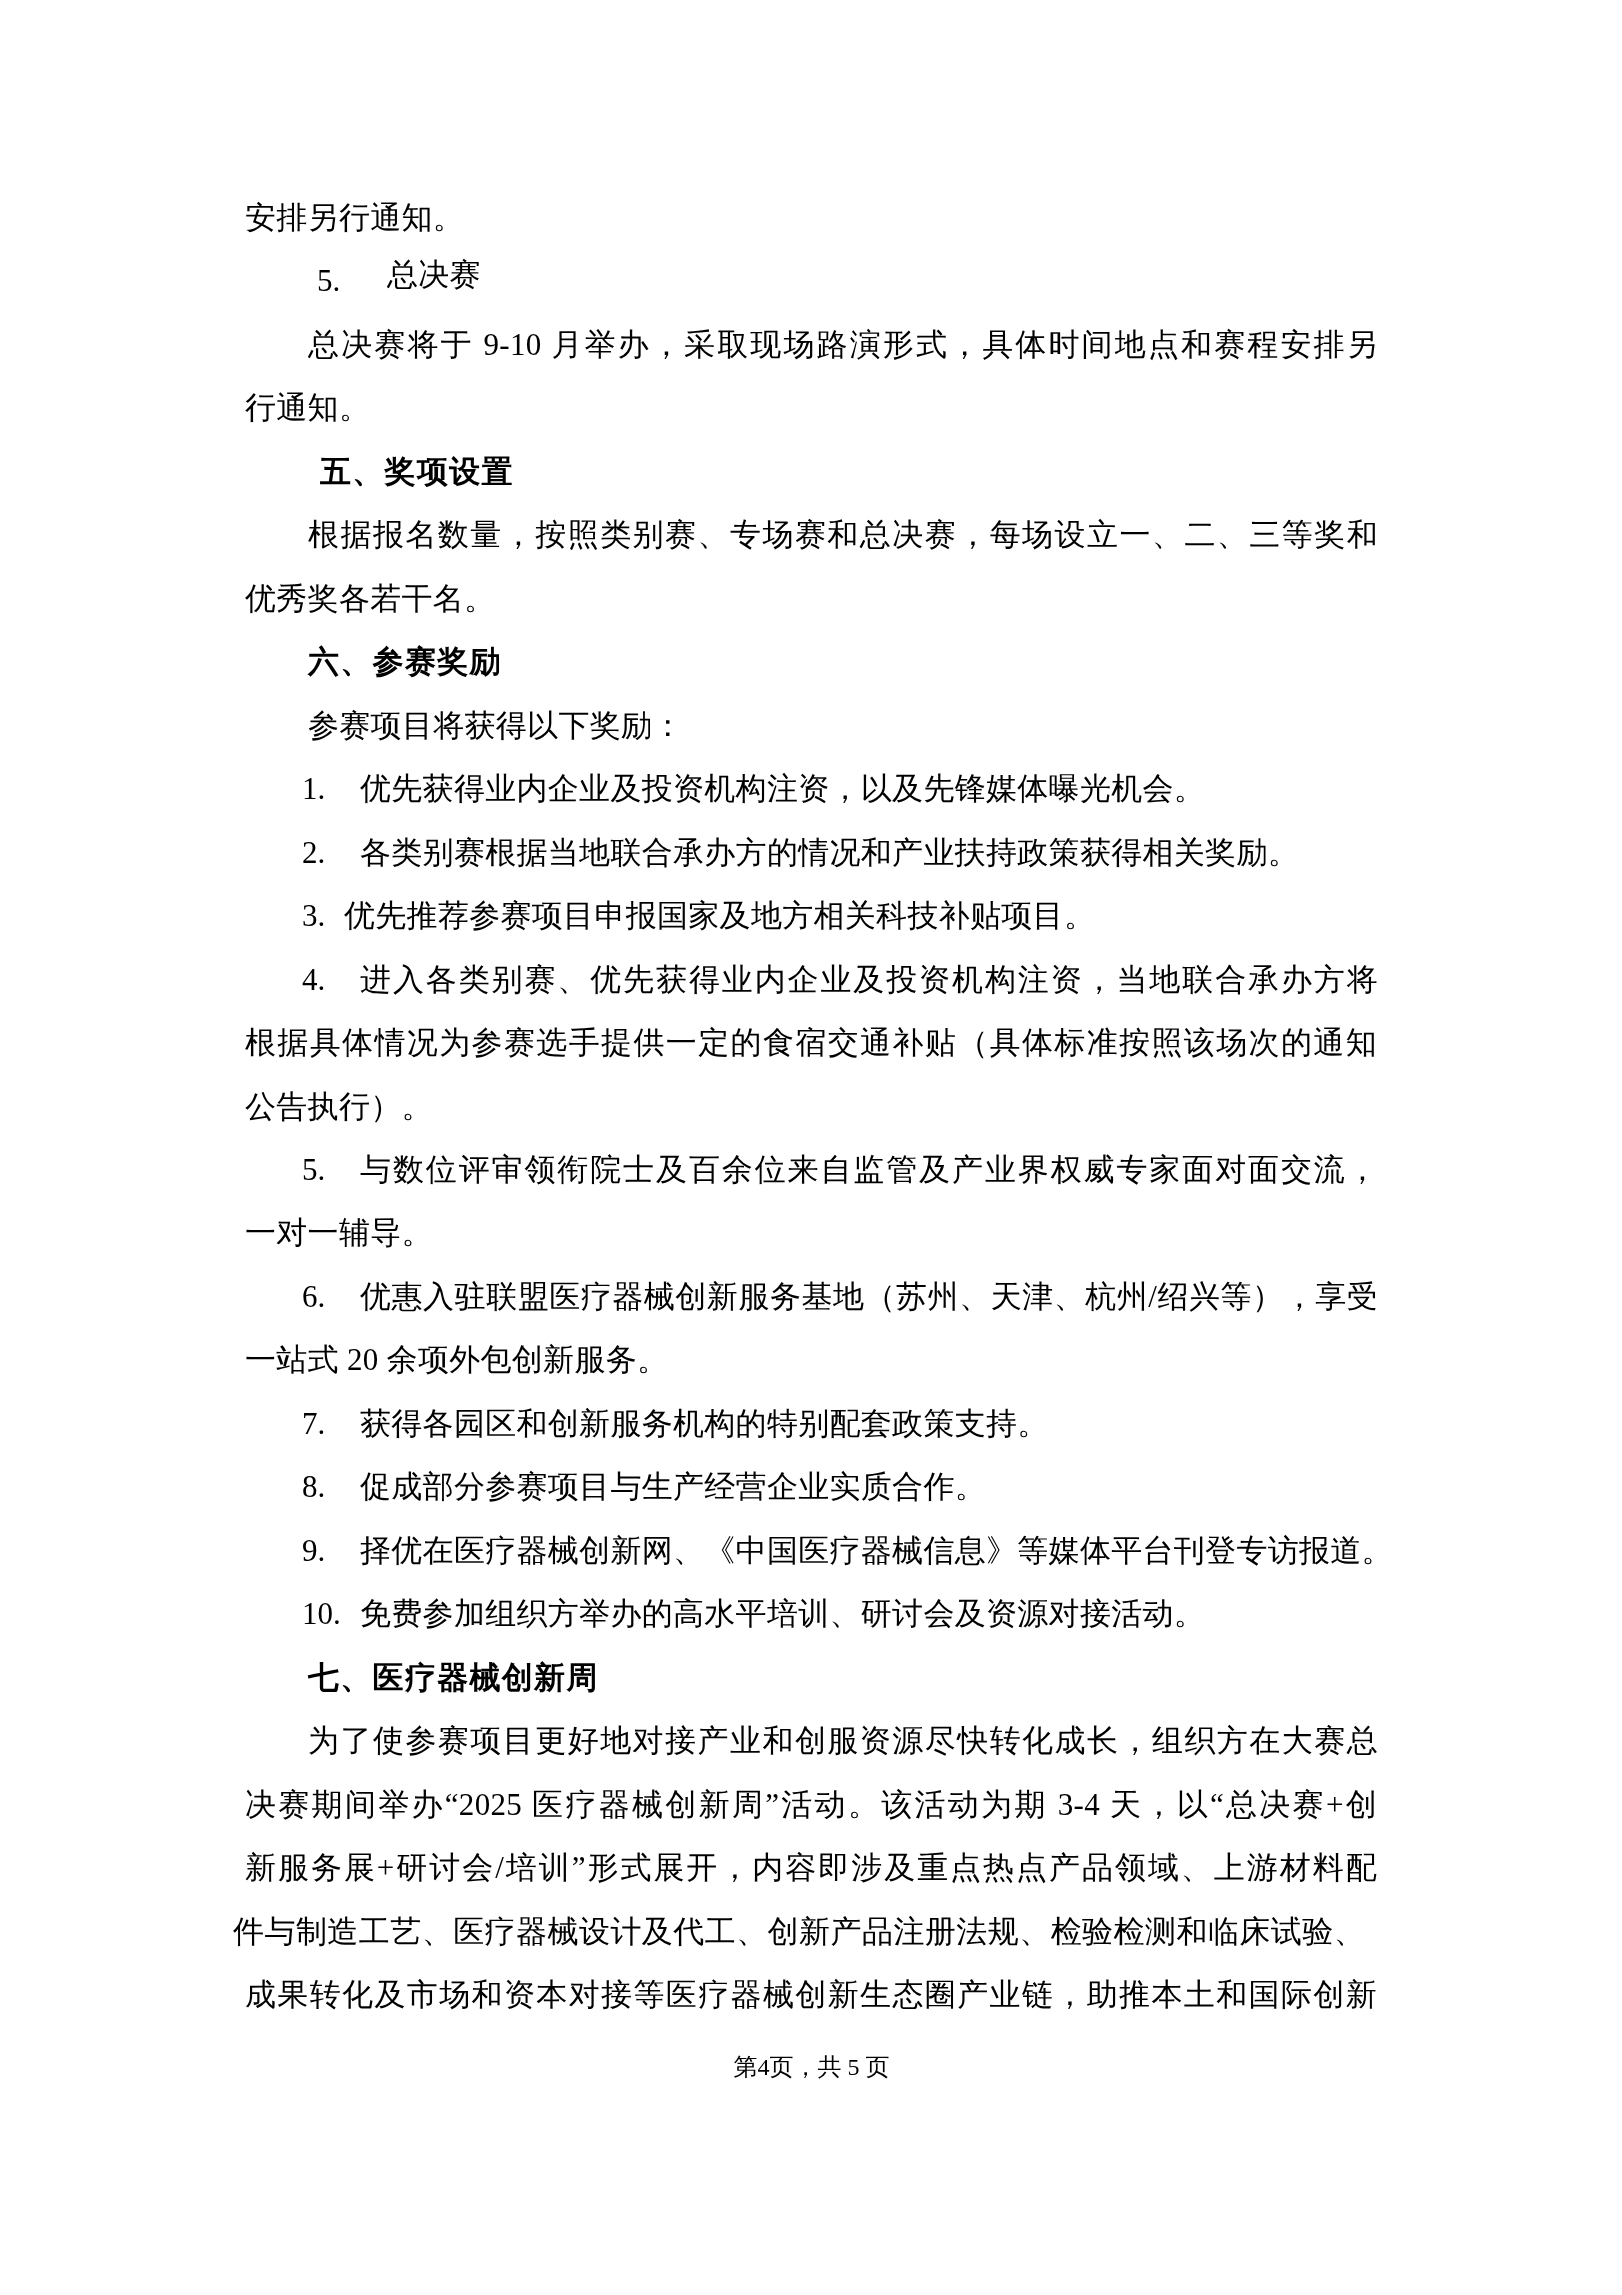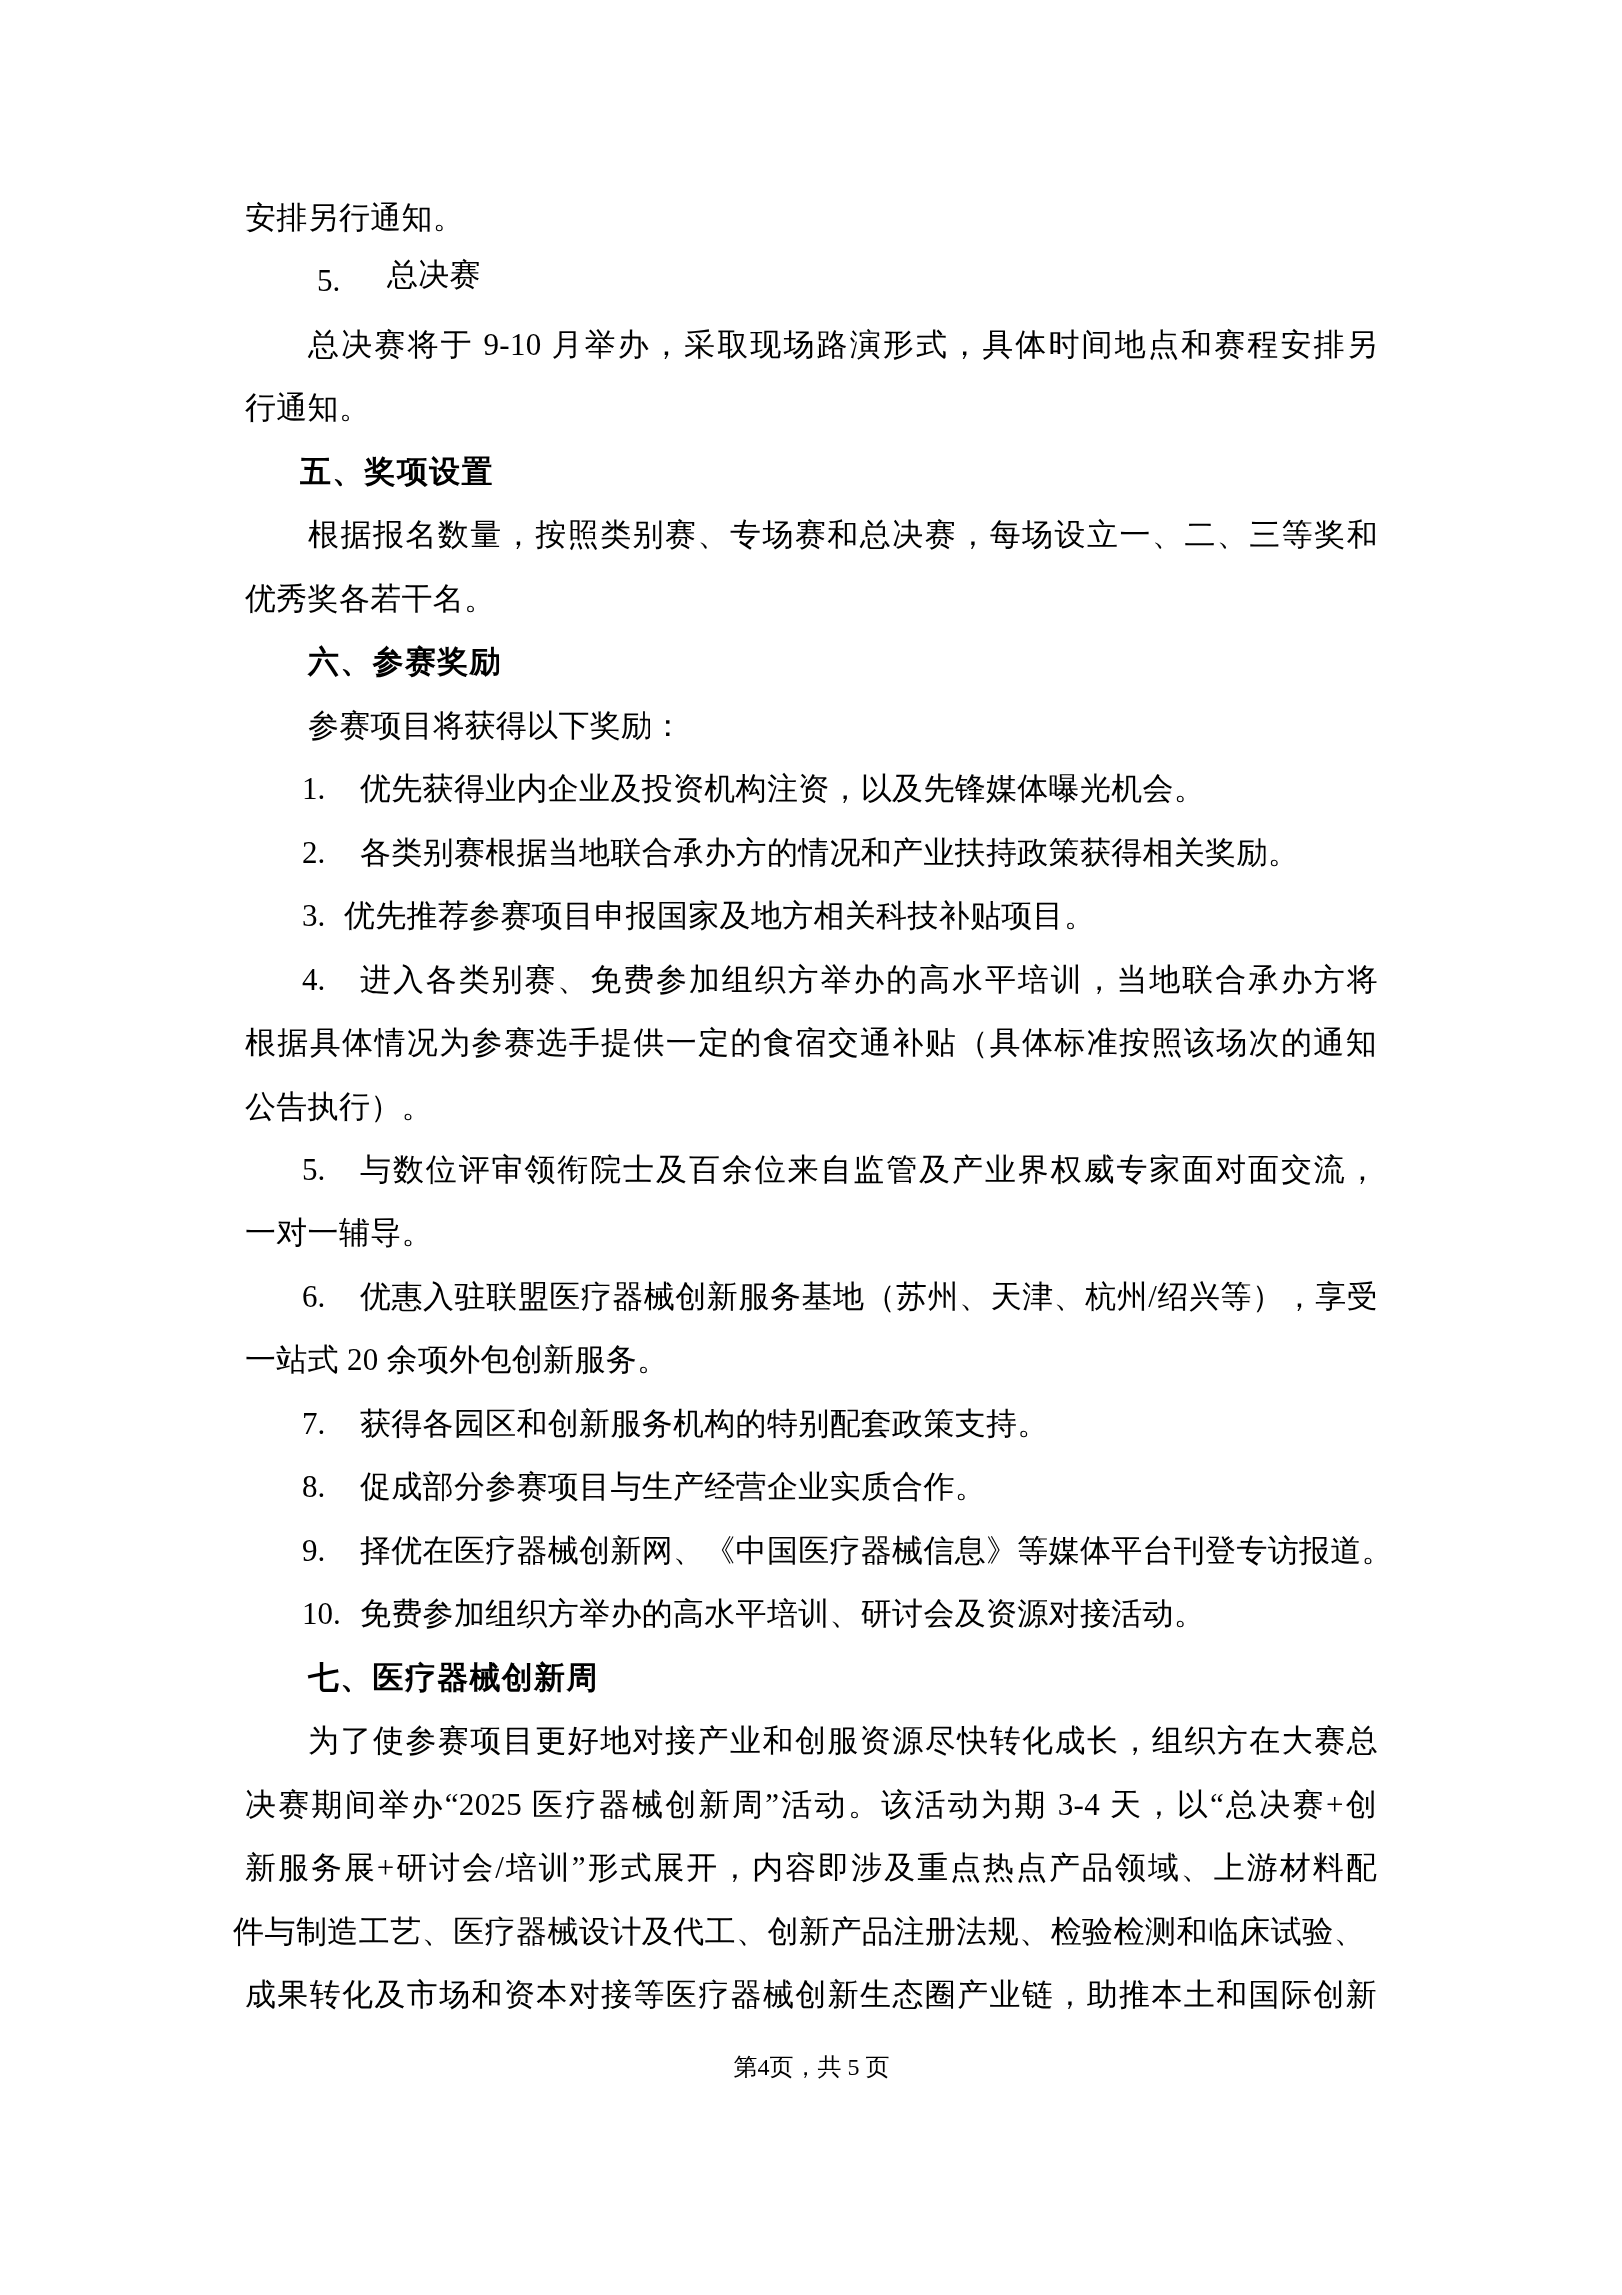--- a/index.html
+++ b/index.html
@@ -49,33 +49,33 @@
 </head>
 <body>
 
 <div class="page">
   <div id="content">
       <div class="line" style="left: 245px; top: 199px;">安排另行通知。</div>
       <div class="listnum" style="left: 317px; top: 262px;">5.</div>
       <div class="line" style="left: 387px; top: 256px;">总决赛</div>
       <div class="line just" style="left: 308px; top: 326px; width: 1070px;">总决赛将于 9-10 月举办，采取现场路演形式，具体时间地点和赛程安排另</div>
       <div class="line" style="left: 245px; top: 389px;">行通知。</div>
-      <div class="line heading" style="left: 300px; top: 453px;">五、奖项设置</div>
+      <div class="line heading" style="left: 320px; top: 453px;">五、奖项设置</div>
       <div class="line just" style="left: 308px; top: 516px; width: 1070px;">根据报名数量，按照类别赛、专场赛和总决赛，每场设立一、二、三等奖和</div>
       <div class="line" style="left: 245px; top: 580px;">优秀奖各若干名。</div>
       <div class="line heading" style="left: 308px; top: 643px;">六、参赛奖励</div>
       <div class="line" style="left: 308px; top: 707px;">参赛项目将获得以下奖励：</div>
       <div class="listnum" style="left: 302px; top: 770px;">1.</div>
       <div class="line" style="left: 360px; top: 770px;">优先获得业内企业及投资机构注资，以及先锋媒体曝光机会。</div>
       <div class="listnum" style="left: 302px; top: 834px;">2.</div>
       <div class="line" style="left: 360px; top: 834px;">各类别赛根据当地联合承办方的情况和产业扶持政策获得相关奖励。</div>
       <div class="listnum" style="left: 302px; top: 897px;">3.</div>
       <div class="line" style="left: 344px; top: 897px; font-family: Liberation Serif, serif;">优先推荐参赛项目申报国家及地方相关科技补贴项目。</div>
       <div class="listnum" style="left: 302px; top: 961px;">4.</div>
-      <div class="line just" style="left: 360px; top: 961px; width: 1018px;">进入各类别赛、免费参加组织方举办的高水平培训，当地联合承办方将</div>
+      <div class="line just" style="left: 360px; top: 961px; width: 1018px;">进入各类别赛、优先获得业内企业及投资机构注资，当地联合承办方将</div>
       <div class="line just" style="left: 245px; top: 1024px; width: 1132px;">根据具体情况为参赛选手提供一定的食宿交通补贴（具体标准按照该场次的通知</div>
       <div class="line" style="left: 245px; top: 1088px;">公告执行）。</div>
       <div class="listnum" style="left: 302px; top: 1151px;">5.</div>
       <div class="line just" style="left: 360px; top: 1151px; width: 1018px;">与数位评审领衔院士及百余位来自监管及产业界权威专家面对面交流，</div>
       <div class="line" style="left: 245px; top: 1214px;">一对一辅导。</div>
       <div class="listnum" style="left: 302px; top: 1278px;">6.</div>
       <div class="line just" style="left: 360px; top: 1278px; width: 1018px;">优惠入驻联盟医疗器械创新服务基地（苏州、天津、杭州/绍兴等），享受</div>
       <div class="line" style="left: 245px; top: 1341px;">一站式 20 余项外包创新服务。</div>
       <div class="listnum" style="left: 302px; top: 1405px;">7.</div>
       <div class="line" style="left: 360px; top: 1405px;">获得各园区和创新服务机构的特别配套政策支持。</div>

